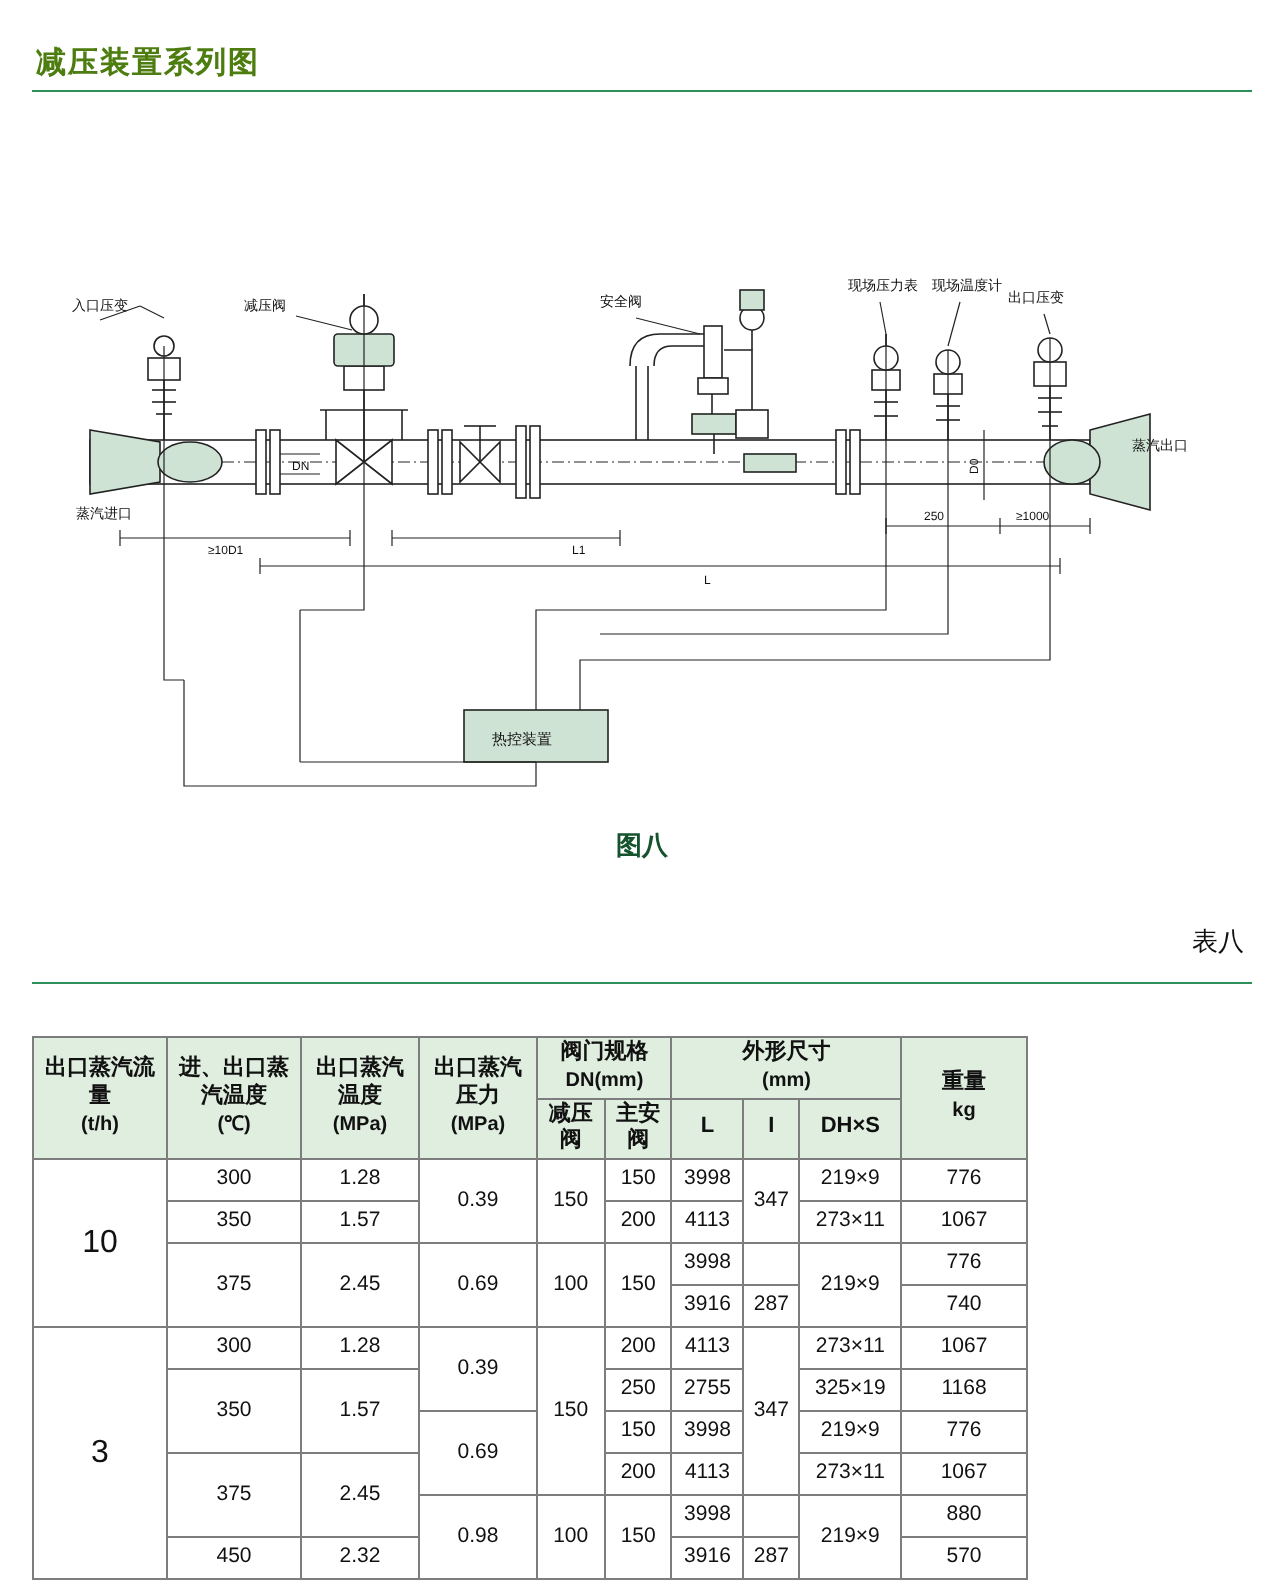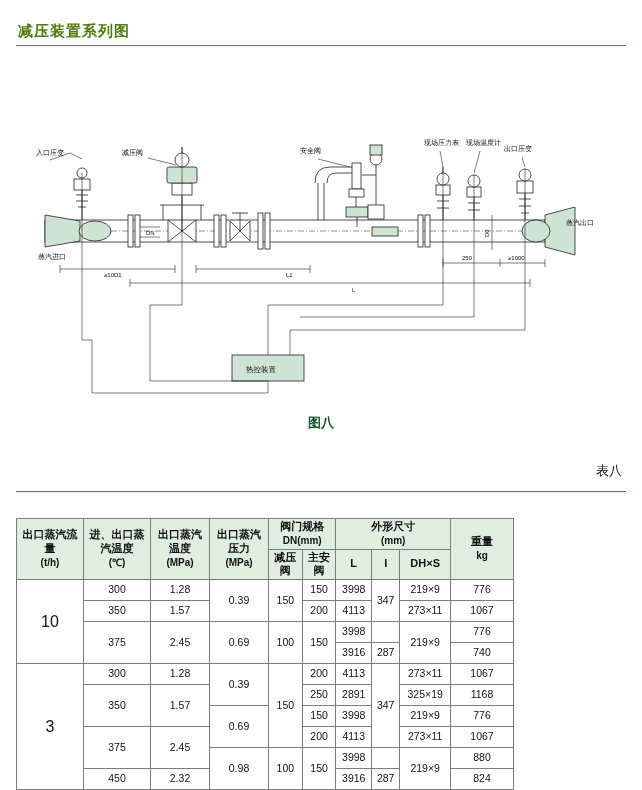--- a/index.html
+++ b/index.html
@@ -318,21 +318,21 @@
         <td>200</td>
         <td>4113</td>
         <td rowspan="4">347</td>
         <td>273×11</td>
         <td>1067</td>
       </tr>
       <tr>
         <td rowspan="2">350</td>
         <td rowspan="2">1.57</td>
         <td>250</td>
-        <td>2891</td>
+        <td>2755</td>
         <td>325×19</td>
         <td>1168</td>
       </tr>
       <tr>
         <td rowspan="2">0.69</td>
         <td>150</td>
         <td>3998</td>
         <td>219×9</td>
         <td>776</td>
       </tr>
@@ -351,19 +351,19 @@
         <td>3998</td>
         <td></td>
         <td rowspan="2">219×9</td>
         <td>880</td>
       </tr>
       <tr>
         <td>450</td>
         <td>2.32</td>
         <td>3916</td>
         <td>287</td>
-        <td>824</td>
+        <td>570</td>
       </tr>
     </tbody>
   </table>
   </div>
 
 </div>
 
 </body></html>

